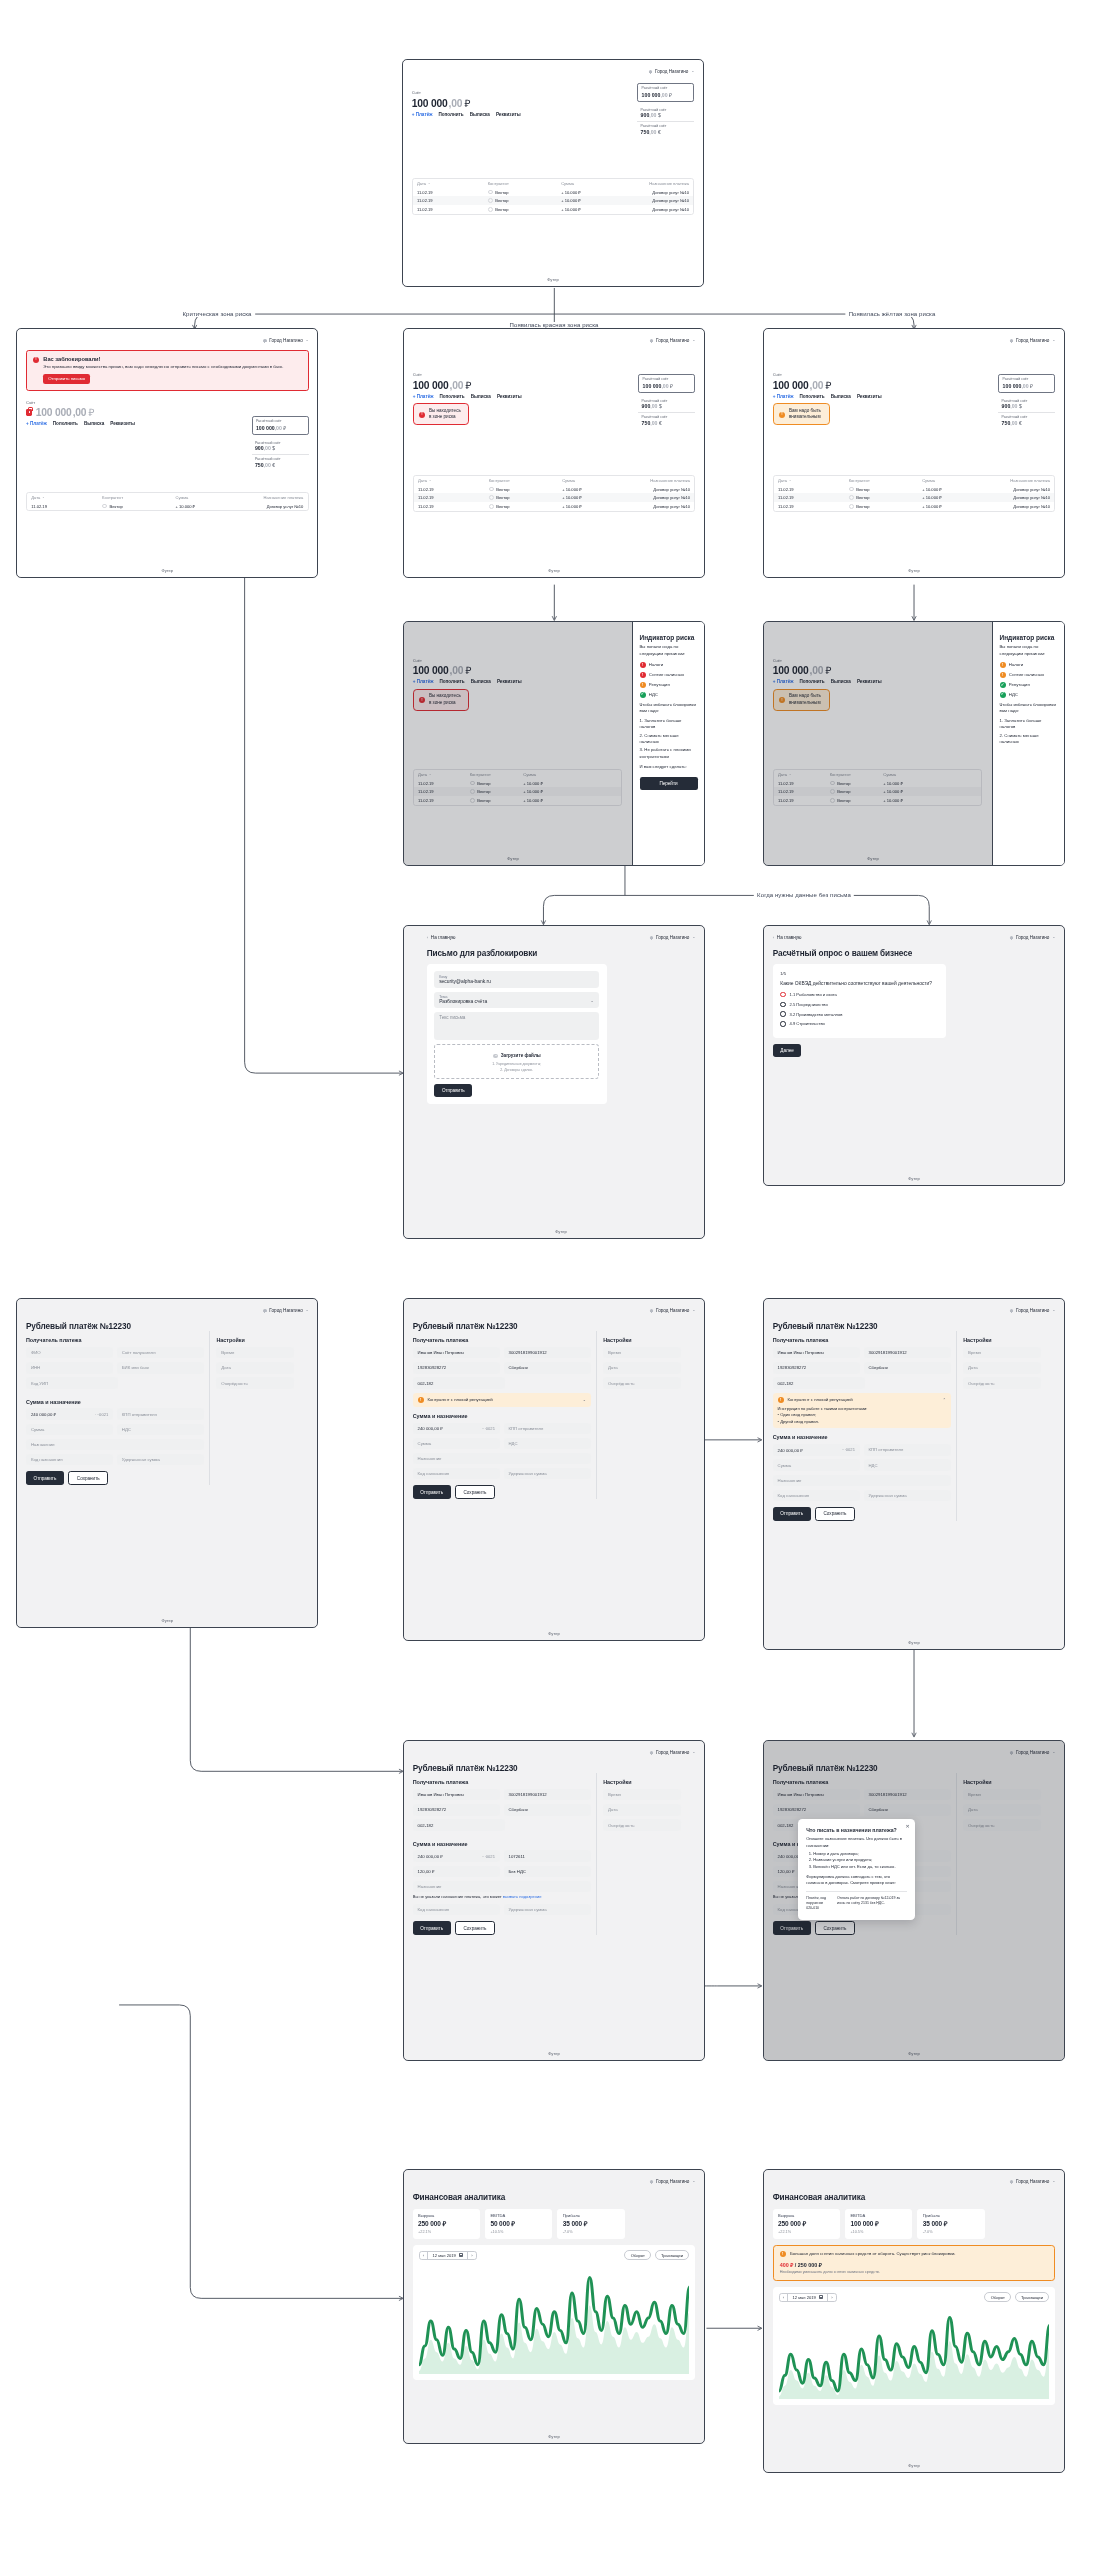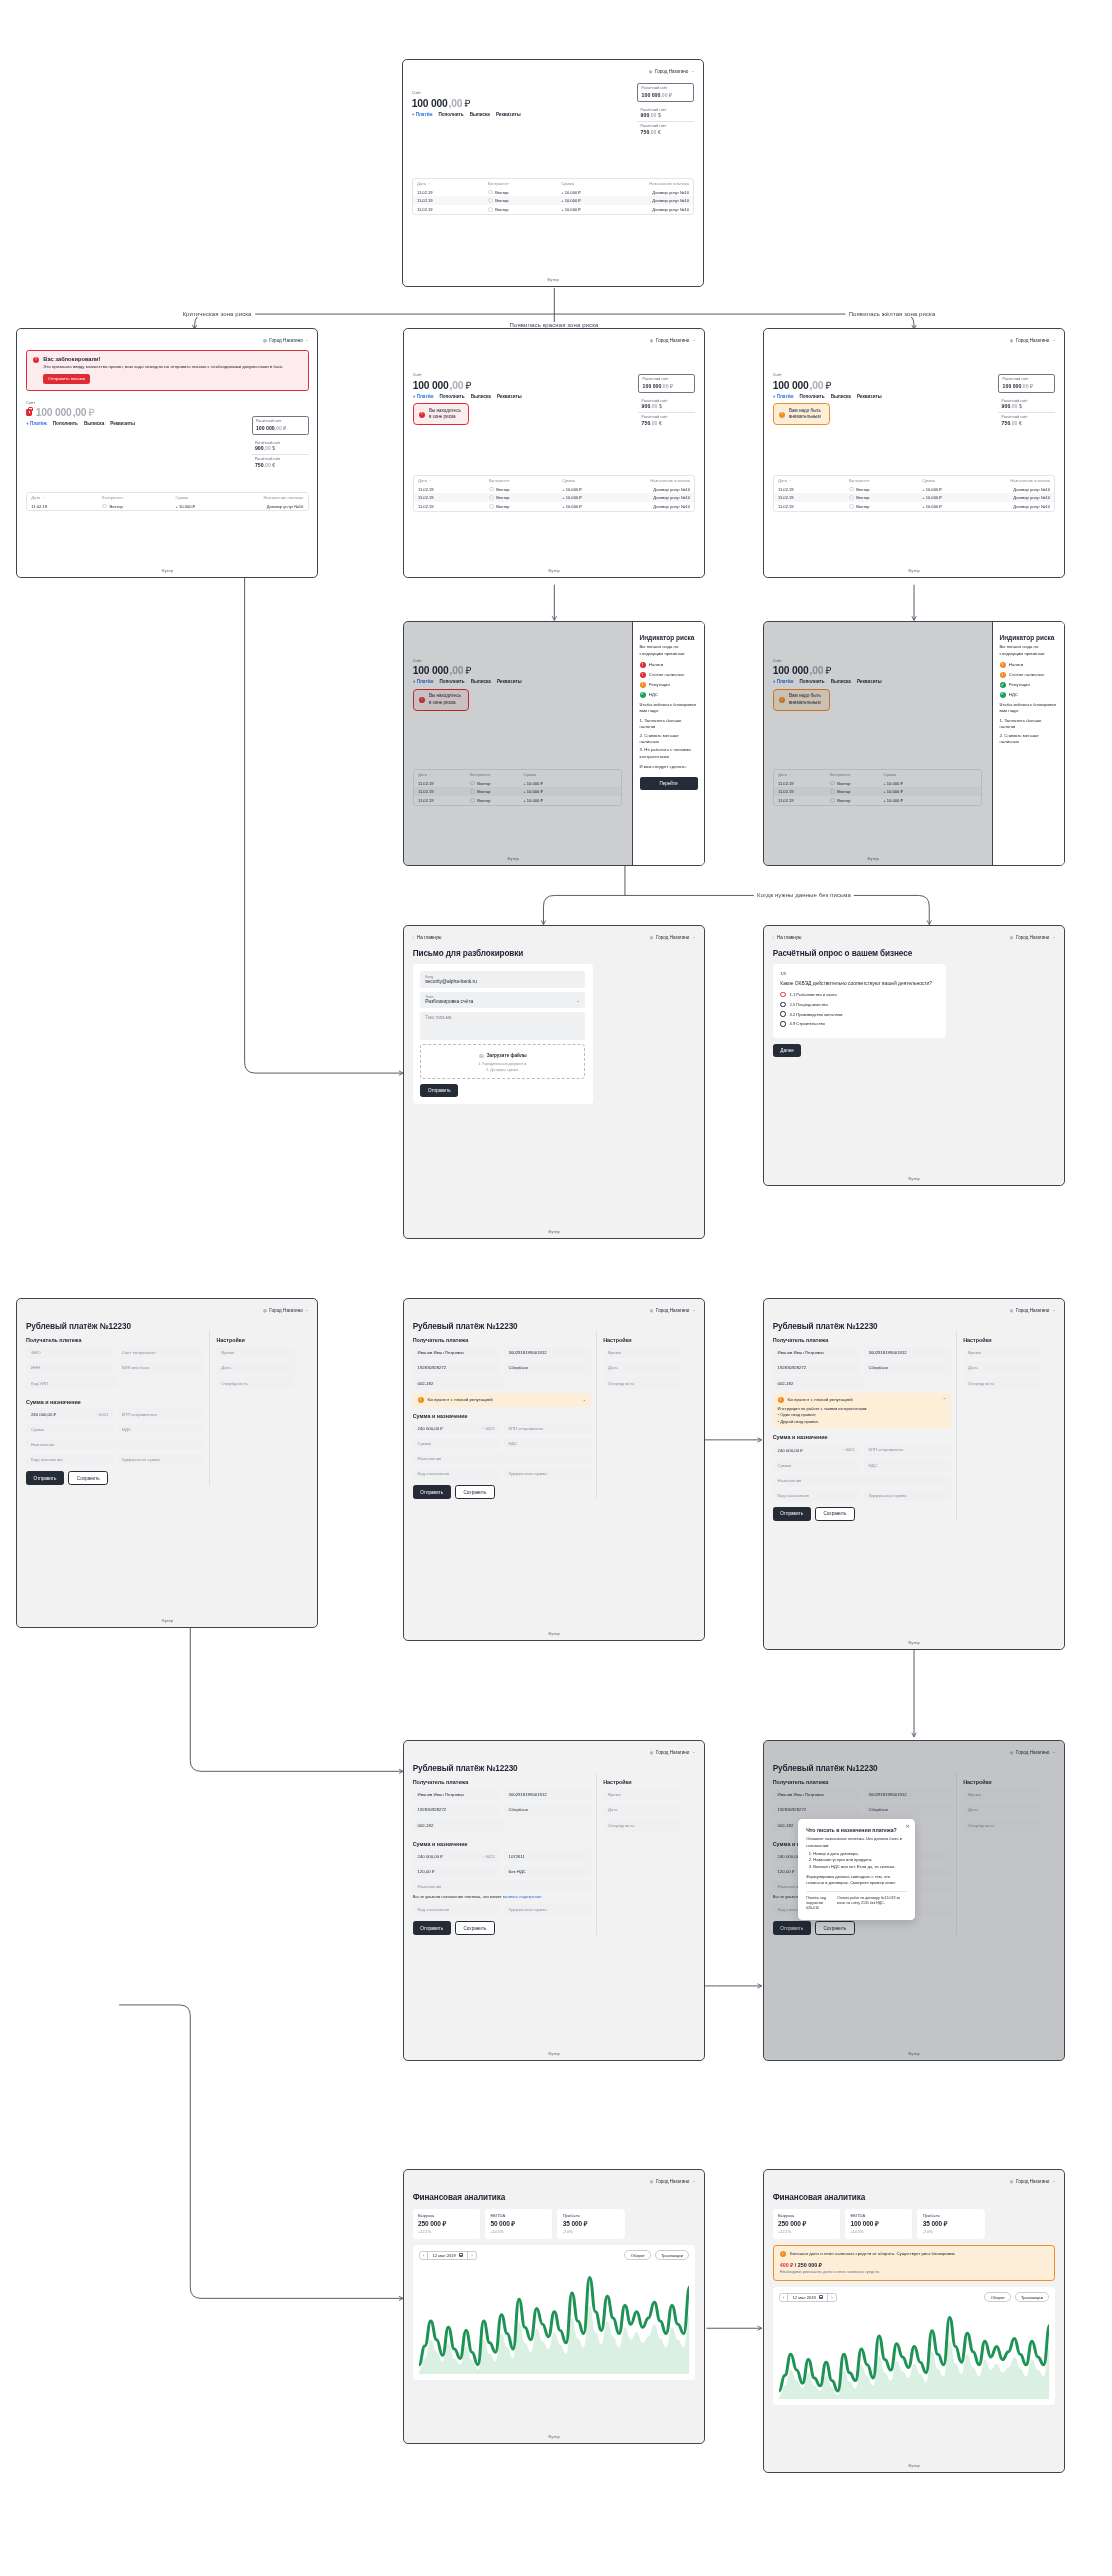--- a/index.html
+++ b/index.html
@@ -821,21 +821,21 @@
     <div class="risk-item">
       <span class="ic-circle green">✓</span>
           <span>НДС</span>
     </div>
     <div class="risk-block">Чтобы избежать блокировки вам надо:</div>
     <div class="risk-step">1. Заплатить больше налогов</div>
     <div class="risk-step">2. Снимать меньше наличных</div>
   </div>
 </div>
 
-<div class="screen" style="left:403px; top:925px; width:302px; height:314px;">
+<div class="screen" style="left:403px; top:925px; width:302px; height:314px;padding-left:14px;">
   <div class="screen-inner">
     <div class="topbar">
       <div class="back-link">
         <span class="chev-left">‹</span>
         <span>На главную</span>
       </div>
       <div class="user-chip">
         <span class="bell"></span>
         <span class="user-name">Город Нагатино</span>
         <span class="chev-down">⌄</span>

